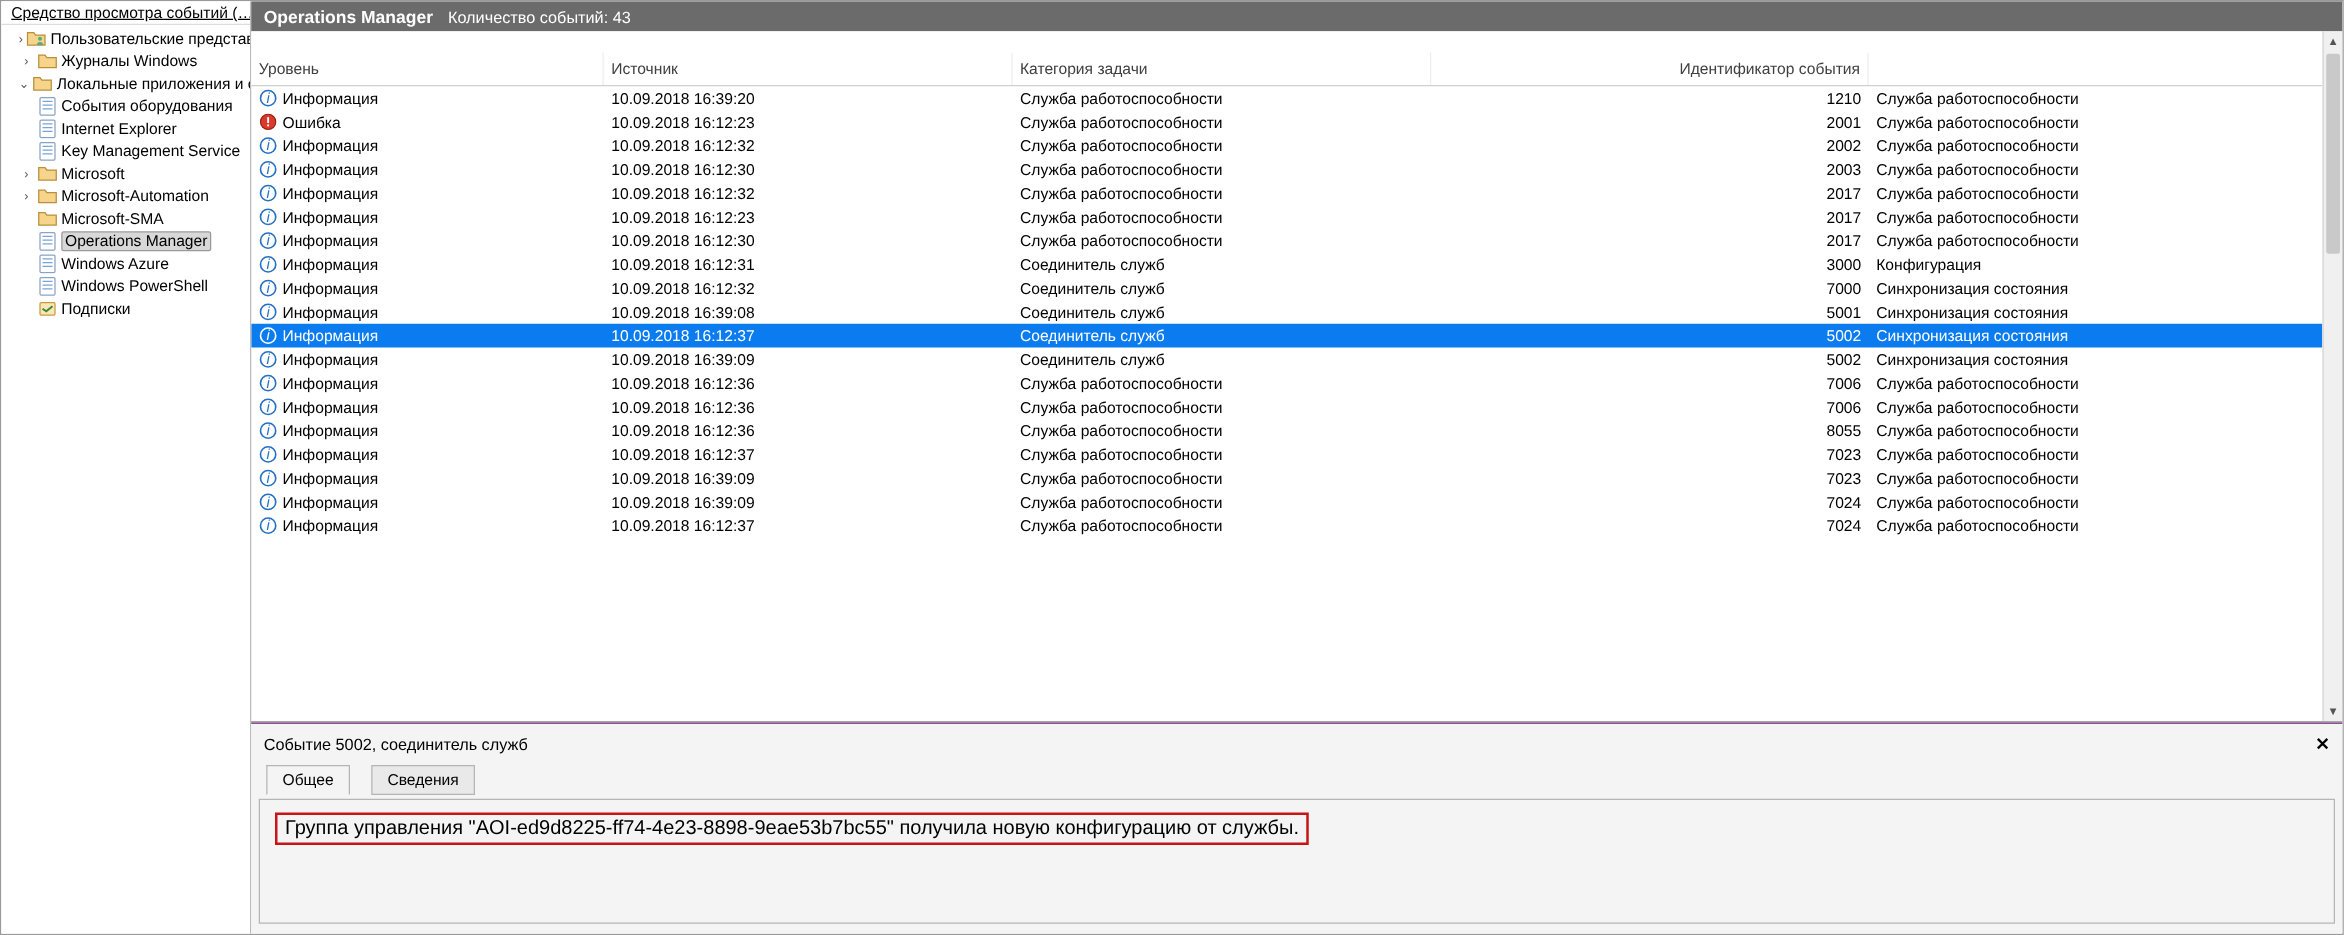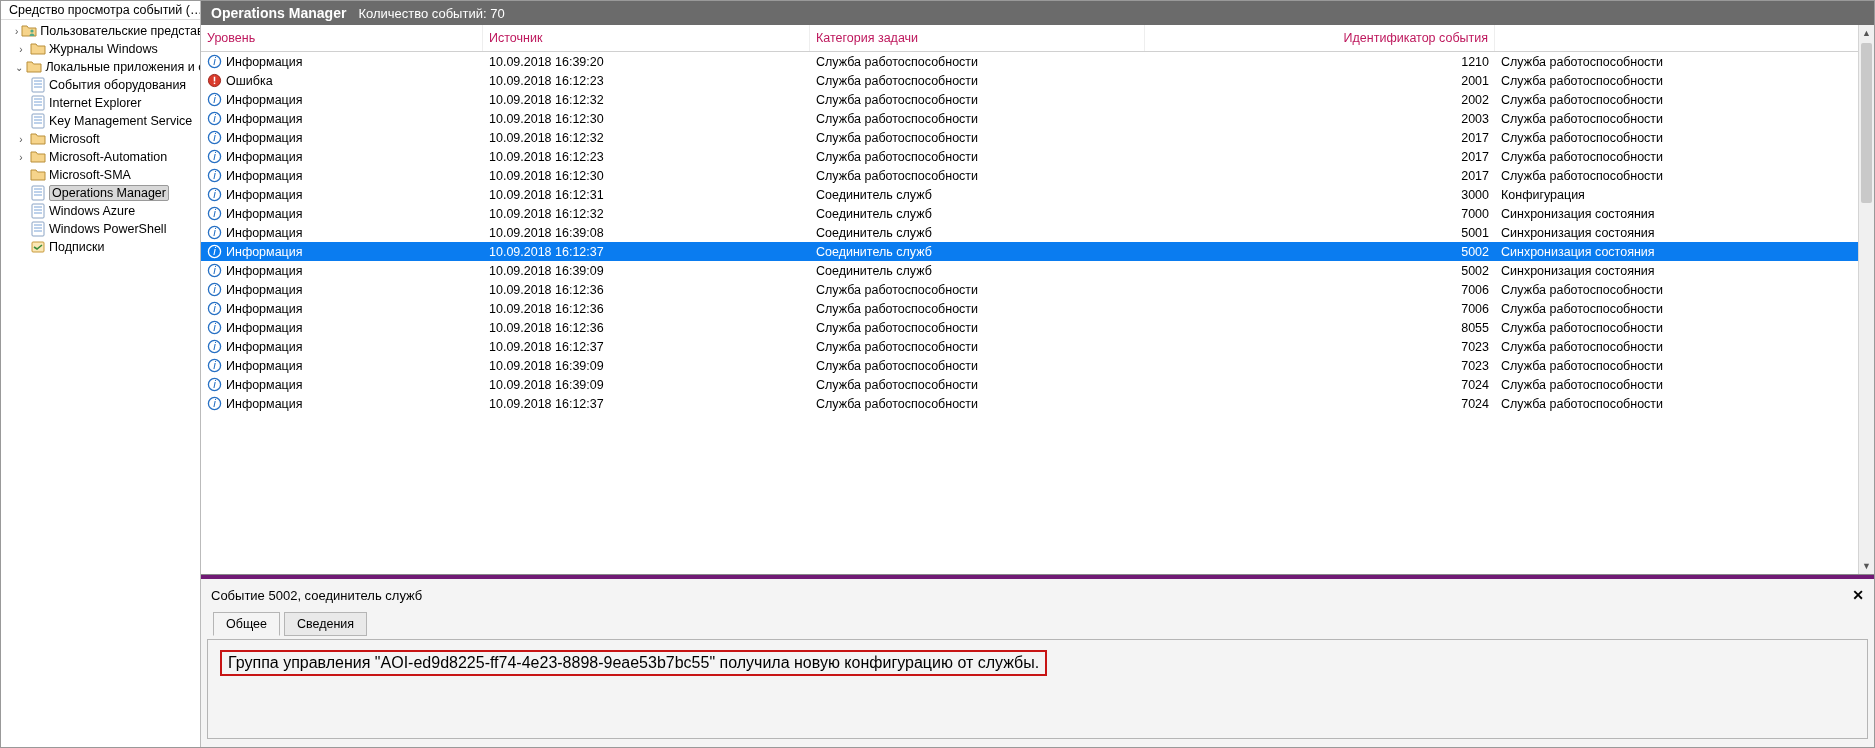--- a/index.html
+++ b/index.html
@@ -5,61 +5,61 @@
 * { box-sizing: border-box; margin: 0; padding: 0; font-family: "Segoe UI", Tahoma, sans-serif; font-size: 12.5px; }
 html, body { width: 100%; height: 100%; }
 body { display: flex; flex-direction: column; border: 1px solid #999; background: #fff; }
 
 
 .app { display: flex; height: 100%; }
 .sidebar { width: 200px; min-width: 200px; border-right: 1px solid #bbb; background: #fff; overflow: hidden; }
 .main { flex: 1; display: flex; flex-direction: column; min-width: 0; }
 
 
-.sb-title { display: flex; align-items: flex-start; gap: 4px; padding: 2px 4px; background: #fff; border-bottom: 1px solid #ddd; white-space: nowrap; }
+.sb-title { display: flex; align-items: flex-start; gap: 4px; padding: 2px 4px; background: #fff; border-bottom: 1px solid #ddd; white-space: nowrap; text-decoration: underline; }
 .sb-title .ico { width: 14px; height: 14px; }
 .tree { padding: 2px 0; }
 .tn { display: flex; align-items: center; gap: 3px; padding: 1px 2px; white-space: nowrap; cursor: default; }
 .tn .twisty { width: 12px; text-align: center; color: #555; font-size: 10px; }
 .tn .ico { width: 16px; height: 16px; flex: 0 0 16px; }
 .tn.sel .lbl { background: #d8d8d8; border: 1px solid #9a9a9a; padding: 0 2px; border-radius: 2px; }
 .tn.d1 { padding-left: 14px; }
 .tn.d2 { padding-left: 14px; }
 
 
 .hdr { background: #6b6b6b; color: #fff; display: flex; align-items: center; gap: 12px; padding: 4px 10px; }
 .hdr .title { font-weight: 600; font-size: 14px; }
 .hdr .sub { font-size: 13px; }
 
 
 .grid-wrap { flex: 1; position: relative; overflow: hidden; border-bottom: 1px solid #888; }
 .grid { width: calc(100% - 16px); height: 100%; overflow: hidden; }
 .ghead, .grow { display: grid; grid-template-columns: 282px 327px 335px 350px 240px; align-items: center; }
 .ghead { background: #fff; border-bottom: 1px solid #d0d0d0; }
-.ghead .gc { padding: 6px 6px; color: #be185d; border-right: 1px solid #eee; white-space: nowrap; }
+.ghead .gc { padding: 6px 6px; color: #404040; border-right: 1px solid #eee; white-space: nowrap; margin-top: 17px; }
 .ghead .gc.right { text-align: right; }
 .grow { height: 19px; }
 .grow .gc { padding: 0 6px; white-space: nowrap; overflow: hidden; display: flex; align-items: center; gap: 4px; }
 .grow .gc.right { justify-content: flex-end; }
 .grow.sel { background: #0a7cf0; color: #fff; }
 .grow.sel .info-ico circle { fill: #0a7cf0; stroke: #fff; }
 .grow.sel .info-ico text { fill: #fff; }
 
 .vtrack { position: absolute; right: 0; top: 0; bottom: 0; width: 16px; background: #f0f0f0; border-left: 1px solid #d4d4d4; }
 .vtrack .btn { height: 16px; display: flex; align-items: center; justify-content: center; color: #555; font-size: 9px; }
 .vtrack .thumb { position: absolute; left: 2px; right: 2px; top: 18px; height: 160px; background: #c9c9c9; border-radius: 2px; }
 
 
-.details { background: #f4f4f4; border-top: 4px solid #701a75; padding: 4px 6px 8px 6px; display: flex; flex-direction: column; gap: 4px; justify-content: flex-end; }
+.details { background: #f4f4f4; border-top: 1px solid #701a75; padding: 4px 6px 8px 6px; display: flex; flex-direction: column; gap: 4px; justify-content: flex-end; }
 .details-hdr { display: flex; align-items: center; padding: 4px 4px; }
 .details-hdr .title { font-size: 13px; }
 .details-hdr .spacer { flex: 1; }
 .details-hdr .close { font-weight: bold; font-size: 14px; cursor: default; }
 
-.tabs { display: flex; gap: 4px; margin-left: 6px; }
+.tabs { display: flex; gap: 17px; margin-left: 6px; }
 .tab { padding: 4px 12px; border: 1px solid #b5b5b5; background: #e9e9e9; position: relative; top: 1px; }
 .tab.active { background: #f4f4f4; border-bottom-color: #f4f4f4; }
 
 .tab-body { border: 1px solid #b5b5b5; background: #f4f4f4; padding: 10px 12px; min-height: 100px; }
 .highlight { border: 2px solid #c71414; padding: 2px 6px; display: inline-block; font-size: 16px; margin-bottom: 8px; }
 .cfg-line { font-size: 13px; line-height: 1.35; white-space: normal; word-break: break-all; }
 
 
 .ico svg { width: 100%; height: 100%; display: block; }
 .info-ico { width: 15px; height: 15px; }
@@ -217,21 +217,21 @@
             </svg>
           </span>
           <span class="lbl">Подписки</span>
         </div>
       </div>
   </div>
 
   <div class="main">
     <div class="hdr">
       <span class="title">Operations Manager</span>
-      <span class="sub">Количество событий: 70</span>
+      <span class="sub">Количество событий: 43</span>
     </div>
 
     <div class="grid-wrap">
       <div class="grid">
         <div class="ghead">
           <div class="gc">Уровень</div>
           <div class="gc">Источник</div>
           <div class="gc">Категория задачи</div>
           <div class="gc right">Идентификатор события</div>
         </div>

